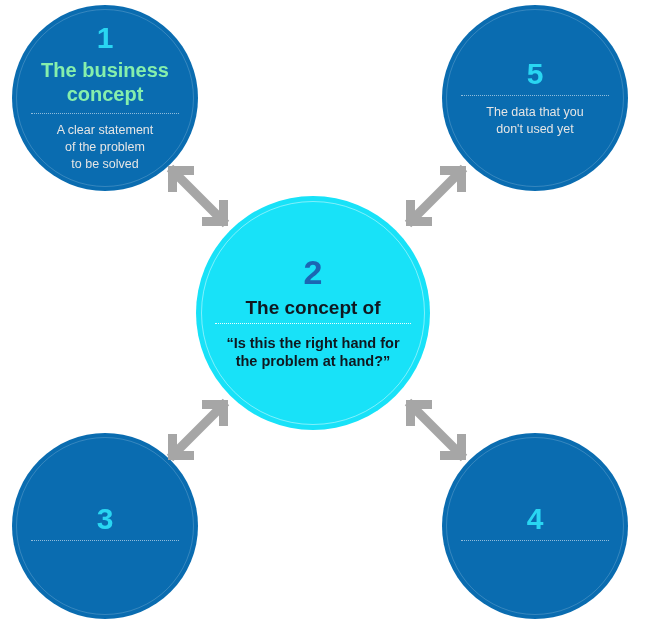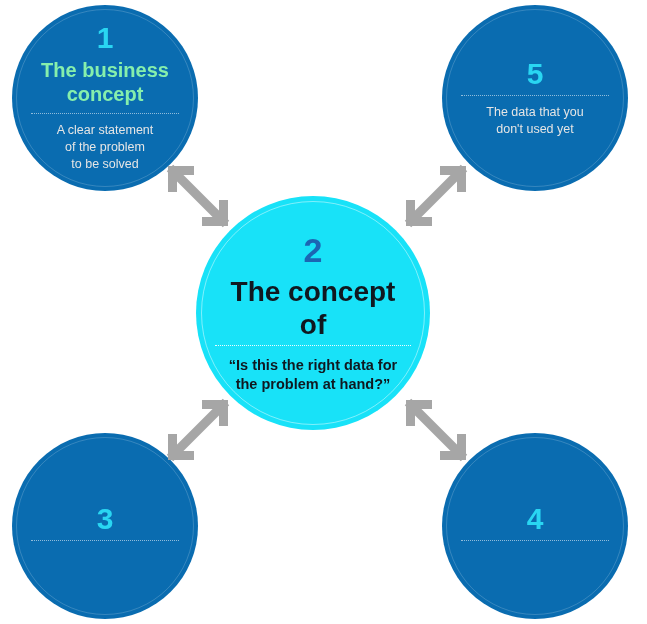--- a/index.html
+++ b/index.html
@@ -78,21 +78,21 @@
   }
 
   .node-title {
     font-size: 20px;
     font-weight: 700;
     line-height: 1.18;
     color: #86efac;
     margin-bottom: 7px;
   }
   .node.center .node-title {
-    font-size: 28px;
+    font-size: 19px;
     color: #101820;
     line-height: 1.2;
     margin-bottom: 3px;
   }
 
   .divider {
     width: 148px;
     height: 1px;
     margin: 0 0 7px 0;
     border-top: 1px dotted rgba(255,255,255,0.55);
@@ -173,21 +173,21 @@
     <div class="divider"></div>
   </div>
 
   <div class="node center" id="node-2">
     <div class="node-number">2</div>
     <div class="node-title">
       <span>The concept of</span><br>
     </div>
     <div class="divider"></div>
     <div class="node-desc">
-      <span>“Is this the right data for</span><br>
+      <span>“Is this the right hand for</span><br>
       <span>the problem at hand?”</span>
     </div>
   </div>
 
   <div class="arrow" id="arrow-tl">
     <svg viewBox="0 0 76 76" width="76" height="76" xmlns="http://www.w3.org/2000/svg" aria-hidden="true">
       <g fill="#a6a6a6">
         <path d="M8 8 h26 v9 h-17 v17 h-9 z"></path>
         <path d="M68 68 h-26 v-9 h17 v-17 h9 z"></path>
         <path d="M13.2 6.8 L69.2 62.8 L62.8 69.2 L6.8 13.2 z"></path>

